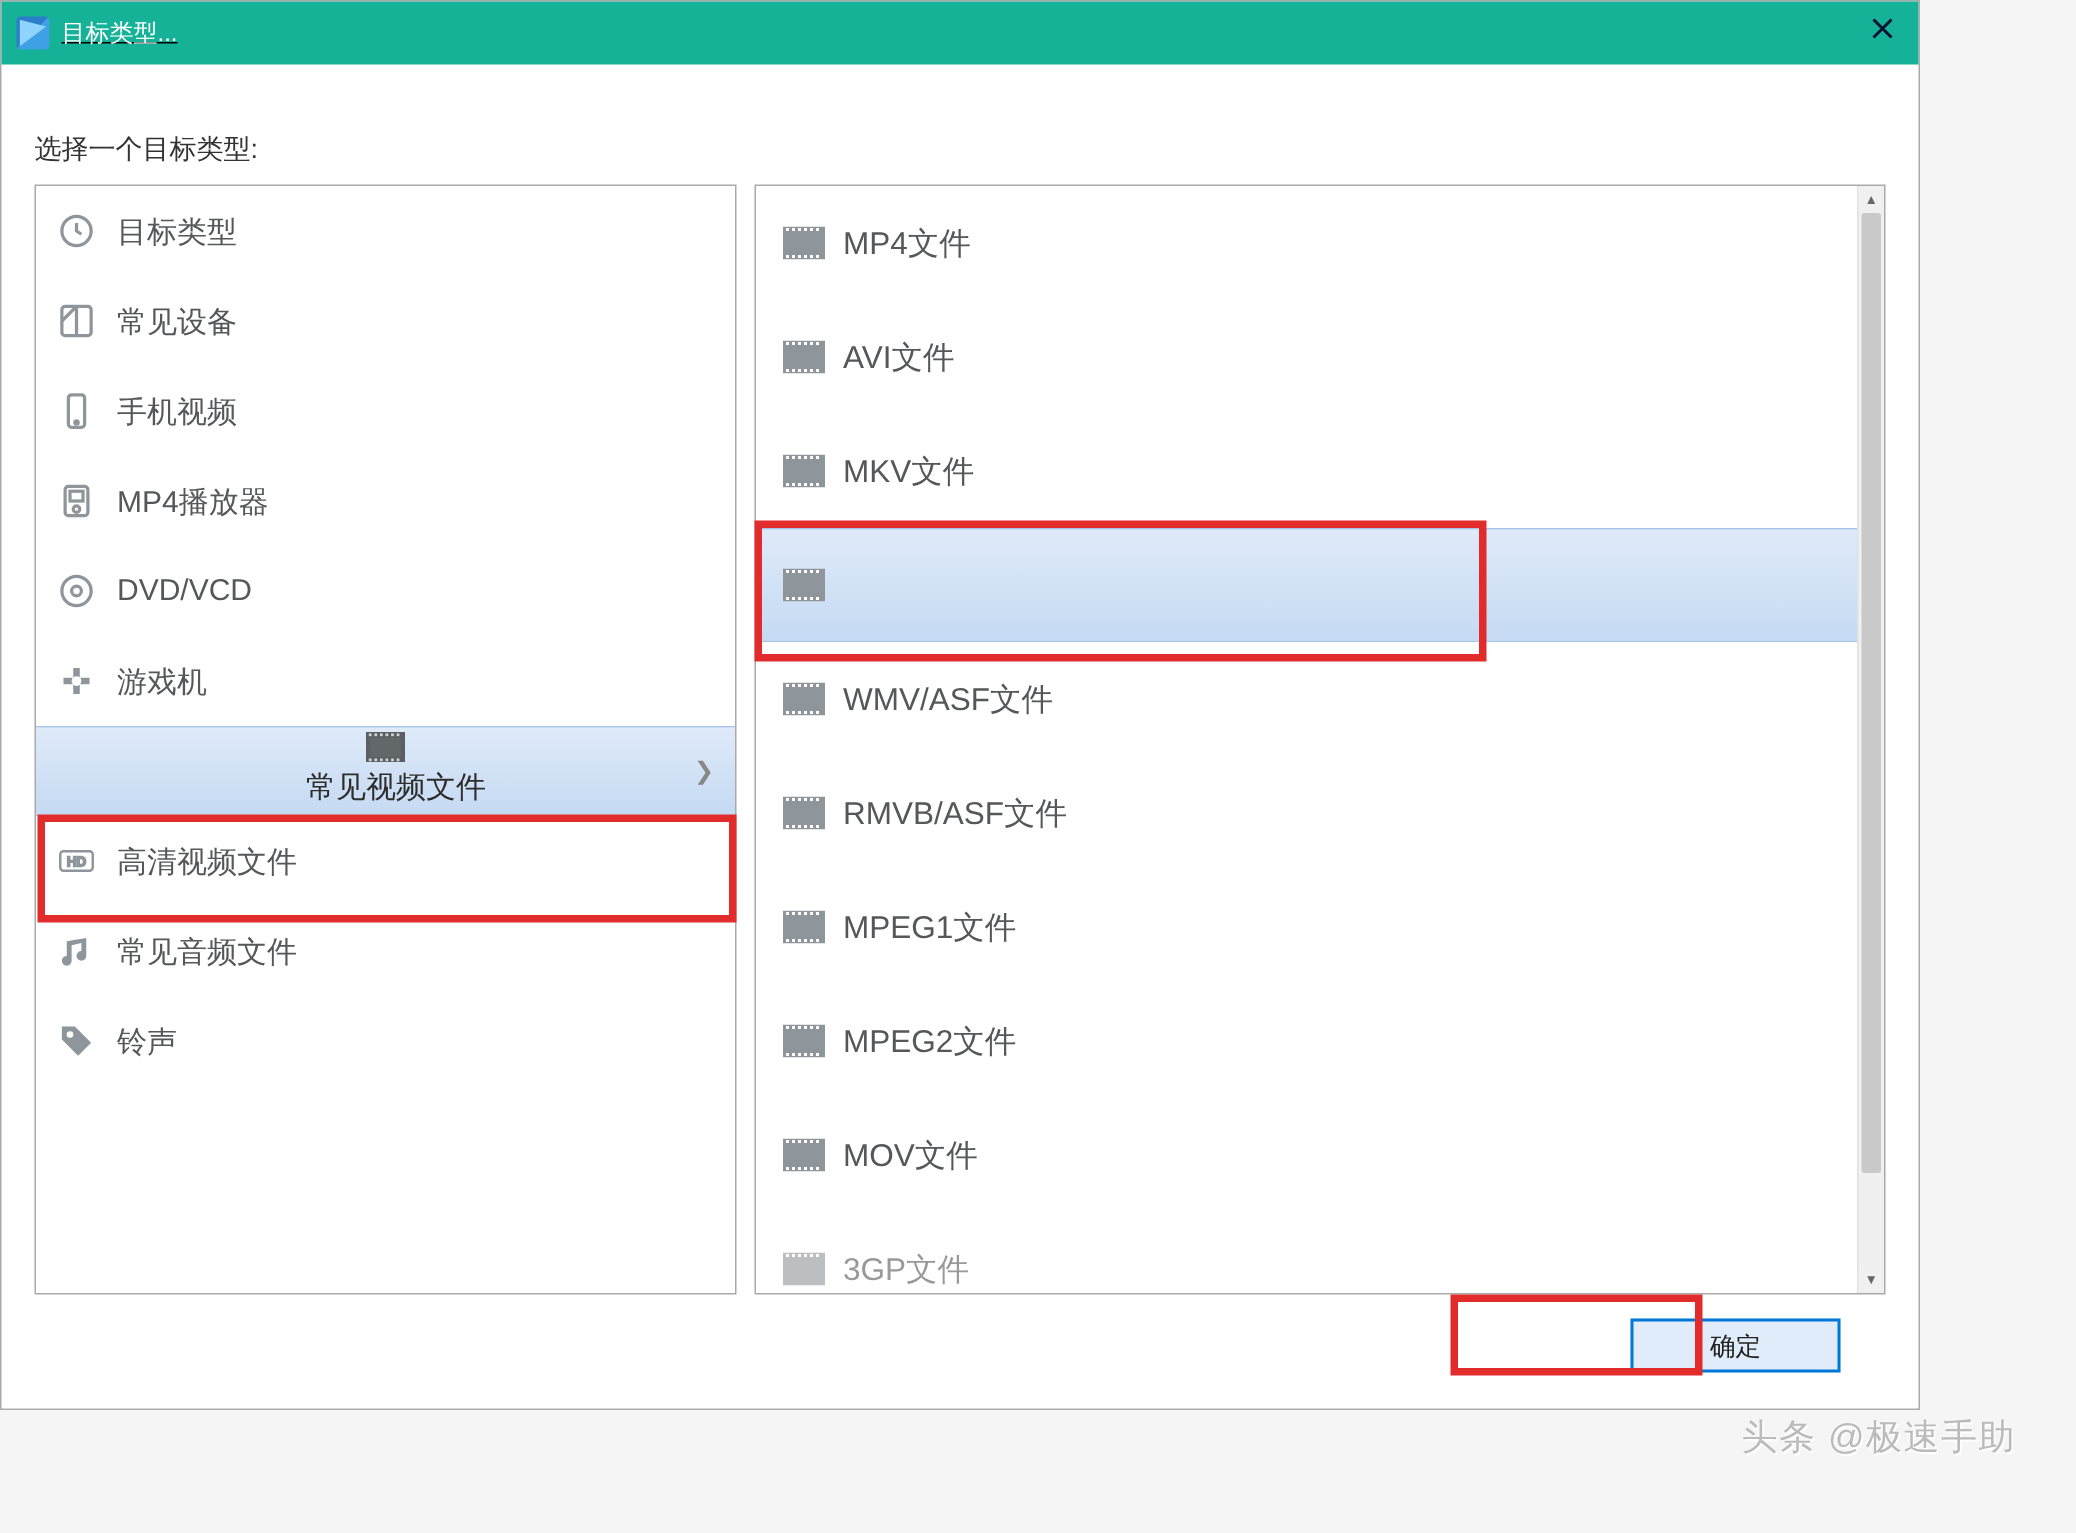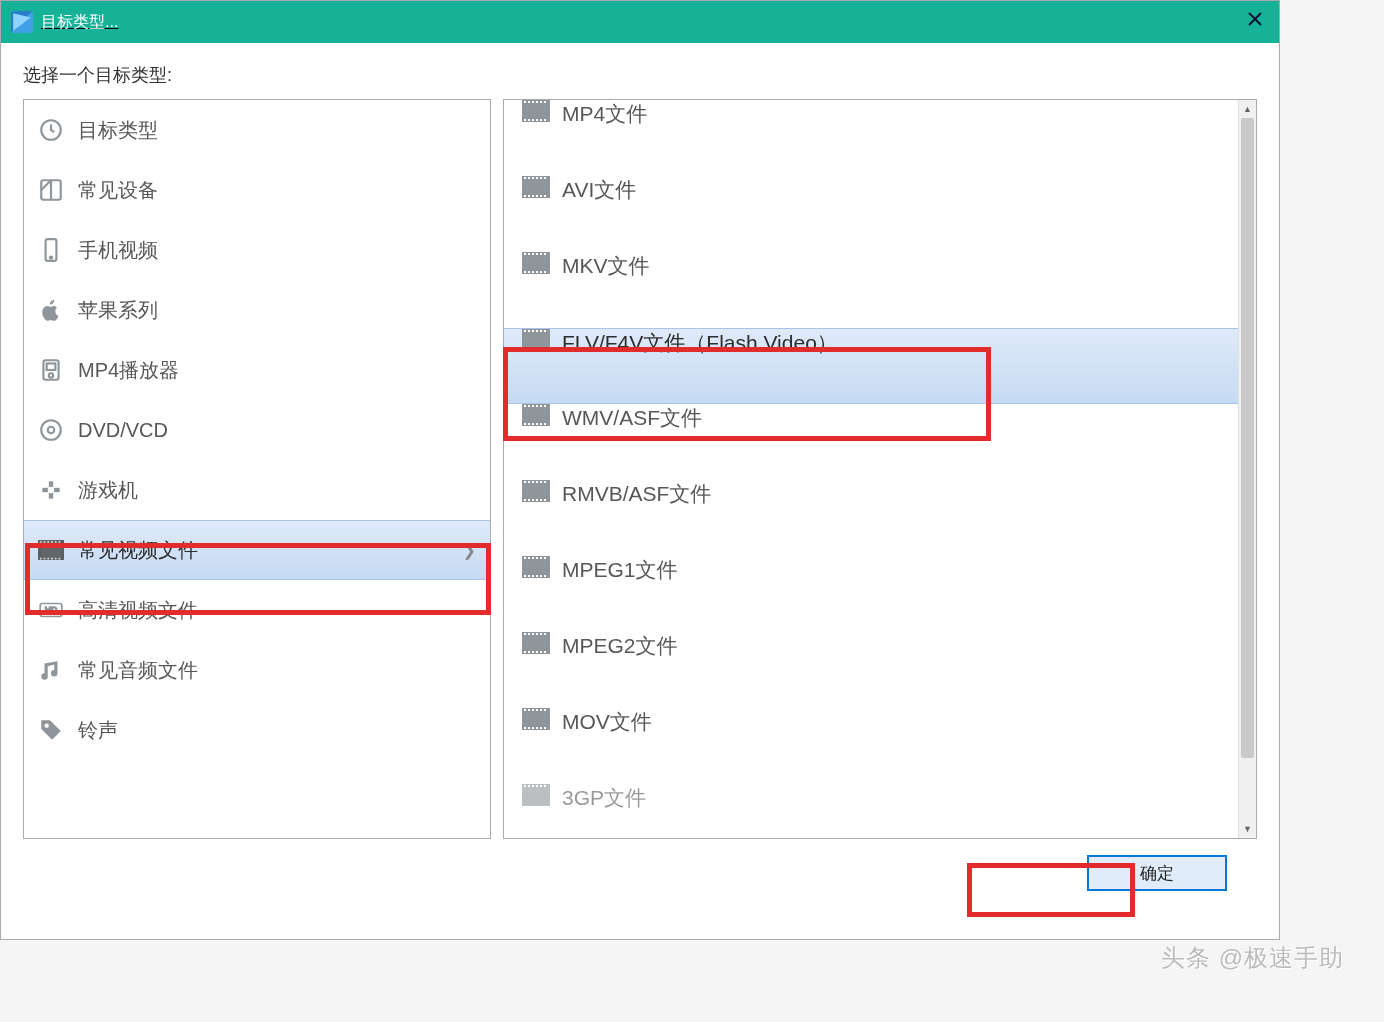--- a/index.html
+++ b/index.html
@@ -36,20 +36,21 @@
   color: #fff; font-size: 12px;
 }
 .title-text { color: #fff; font-size: 16px; }
 .close-btn {
   position: absolute; right: 8px; top: 4px;
   color: #002; font-size: 22px; cursor: pointer;
   padding: 2px 8px;
 }
 .content {
   padding: 20px 22px 12px 22px;
+  margin-top: 24px;
 }
 .prompt { font-size: 18px; color: #333; margin-bottom: 12px; }
 .panes {
   display: flex;
   gap: 12px;
 }
 .pane-left, .pane-right {
   border: 1px solid #aaa;
   height: 740px;
   position: relative;
@@ -64,38 +65,39 @@
   padding-left: 14px;
   font-size: 20px;
   color: #565758;
   position: relative;
 }
 .cat-item.selected {
   background: linear-gradient(#dfeaf9,#c5daf3);
   border-top: 1px solid #a8c4e8;
   border-bottom: 1px solid #a8c4e8;
   color: #2d2d2d;
+  flex-direction: column;
 }
 .cat-icon {
   width: 26px; height: 26px;
   margin-right: 14px;
   display: flex; align-items: center; justify-content: center;
   color: #0369a1;
   font-size: 20px;
 }
 .chev {
   position: absolute; right: 14px; top: 50%; transform: translateY(-50%);
   color: #888; font-size: 16px;
 }
 
 .file-list { position: relative; height: 100%; }
 .file-item {
   height: 76px;
   display: flex;
-  align-items: flex-start;
+  align-items: center;
   padding-left: 18px;
   font-size: 21px;
   color: #565758;
 }
 .file-item.selected {
   background: linear-gradient(#dfeaf9,#c5daf3);
   border-top: 1px solid #a8c4e8;
   border-bottom: 1px solid #a8c4e8;
   color: #2d2d2d;
 }
@@ -203,28 +205,20 @@
         <div class="cat-item">
           <span class="cat-icon">
             <svg viewBox="0 0 24 24" fill="none" stroke="#8f969b" stroke-width="2">
                 <rect x="7" y="2" width="10" height="20" rx="2"></rect>
                 <circle cx="12" cy="19" r="1" fill="#8f969b"></circle>
               </svg>
           </span>
           <span>手机视频</span>
         </div>
 
-        <div class="cat-item">
-          <span class="cat-icon">
-            <svg viewBox="0 0 24 24" fill="#8f969b">
-                <path d="M16 13c0-2 1.5-3 1.5-3-1-1.5-2.5-1.7-3-1.7-1.3 0-2 .8-3 .8s-1.7-.8-3-.8c-1.5 0-3 1-3.8 2.5-1.6 3-.4 7 1.2 9 .8 1 1.7 2.2 3 2.2 1.2 0 1.7-.8 3-.8s1.8.8 3 .8c1.3 0 2-1 2.8-2 .6-.8 1-1.6 1.2-2.4-2-.8-2.9-2.4-2.9-4.6zM14 5.5c.7-.8 1.2-2 1-3-1 0-2.2.7-3 1.5-.6.8-1.2 2-1 3 1.1 0 2.3-.6 3-1.5z"></path>
-              </svg>
-          </span>
-          <span>苹果系列</span>
-        </div>
 
         <div class="cat-item">
           <span class="cat-icon">
             <svg viewBox="0 0 24 24" fill="none" stroke="#8f969b" stroke-width="2">
                 <rect x="5" y="3" width="14" height="18" rx="2"></rect>
                 <rect x="8" y="6" width="8" height="6"></rect>
                 <circle cx="12" cy="17" r="2"></circle>
               </svg>
           </span>
           <span>MP4播放器</span>
@@ -388,21 +382,20 @@
                     <rect x="18" y="1" width="2" height="2"></rect>
                     <rect x="22" y="1" width="2" height="2"></rect>
                     <rect x="2" y="19" width="2" height="2"></rect>
                     <rect x="6" y="19" width="2" height="2"></rect>
                     <rect x="10" y="19" width="2" height="2"></rect>
                     <rect x="14" y="19" width="2" height="2"></rect>
                     <rect x="18" y="19" width="2" height="2"></rect>
                     <rect x="22" y="19" width="2" height="2"></rect>
                   </g>
                 </svg></span>
-            <span>FLV/F4V文件（Flash Video）</span>
           </div>
 
           <div class="file-item">
             <span class="film-icon"><svg viewBox="0 0 28 22">
                   <rect width="28" height="22" fill="#8f969b"></rect>
                   <g fill="#fff">
                     <rect x="2" y="1" width="2" height="2"></rect>
                     <rect x="6" y="1" width="2" height="2"></rect>
                     <rect x="10" y="1" width="2" height="2"></rect>
                     <rect x="14" y="1" width="2" height="2"></rect>

